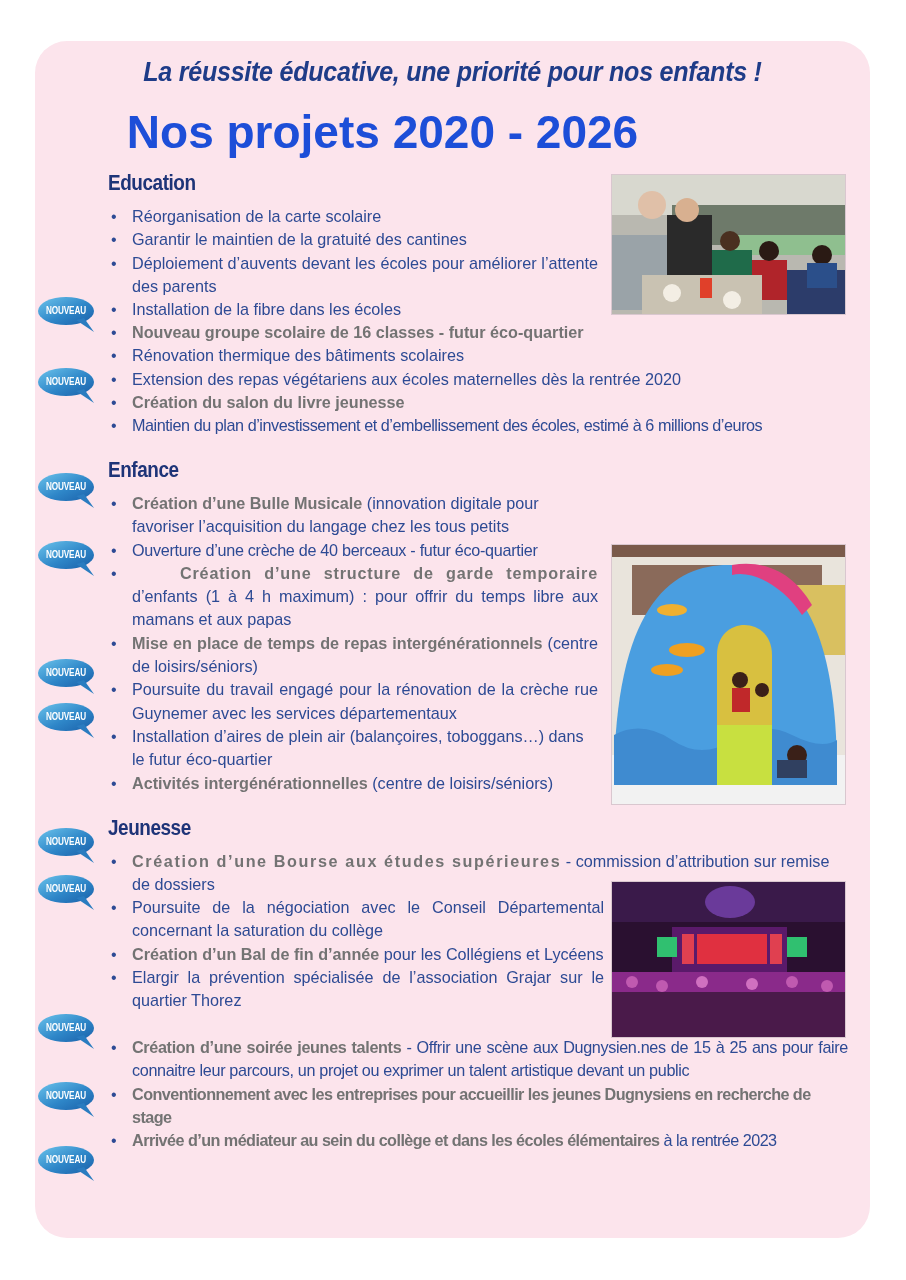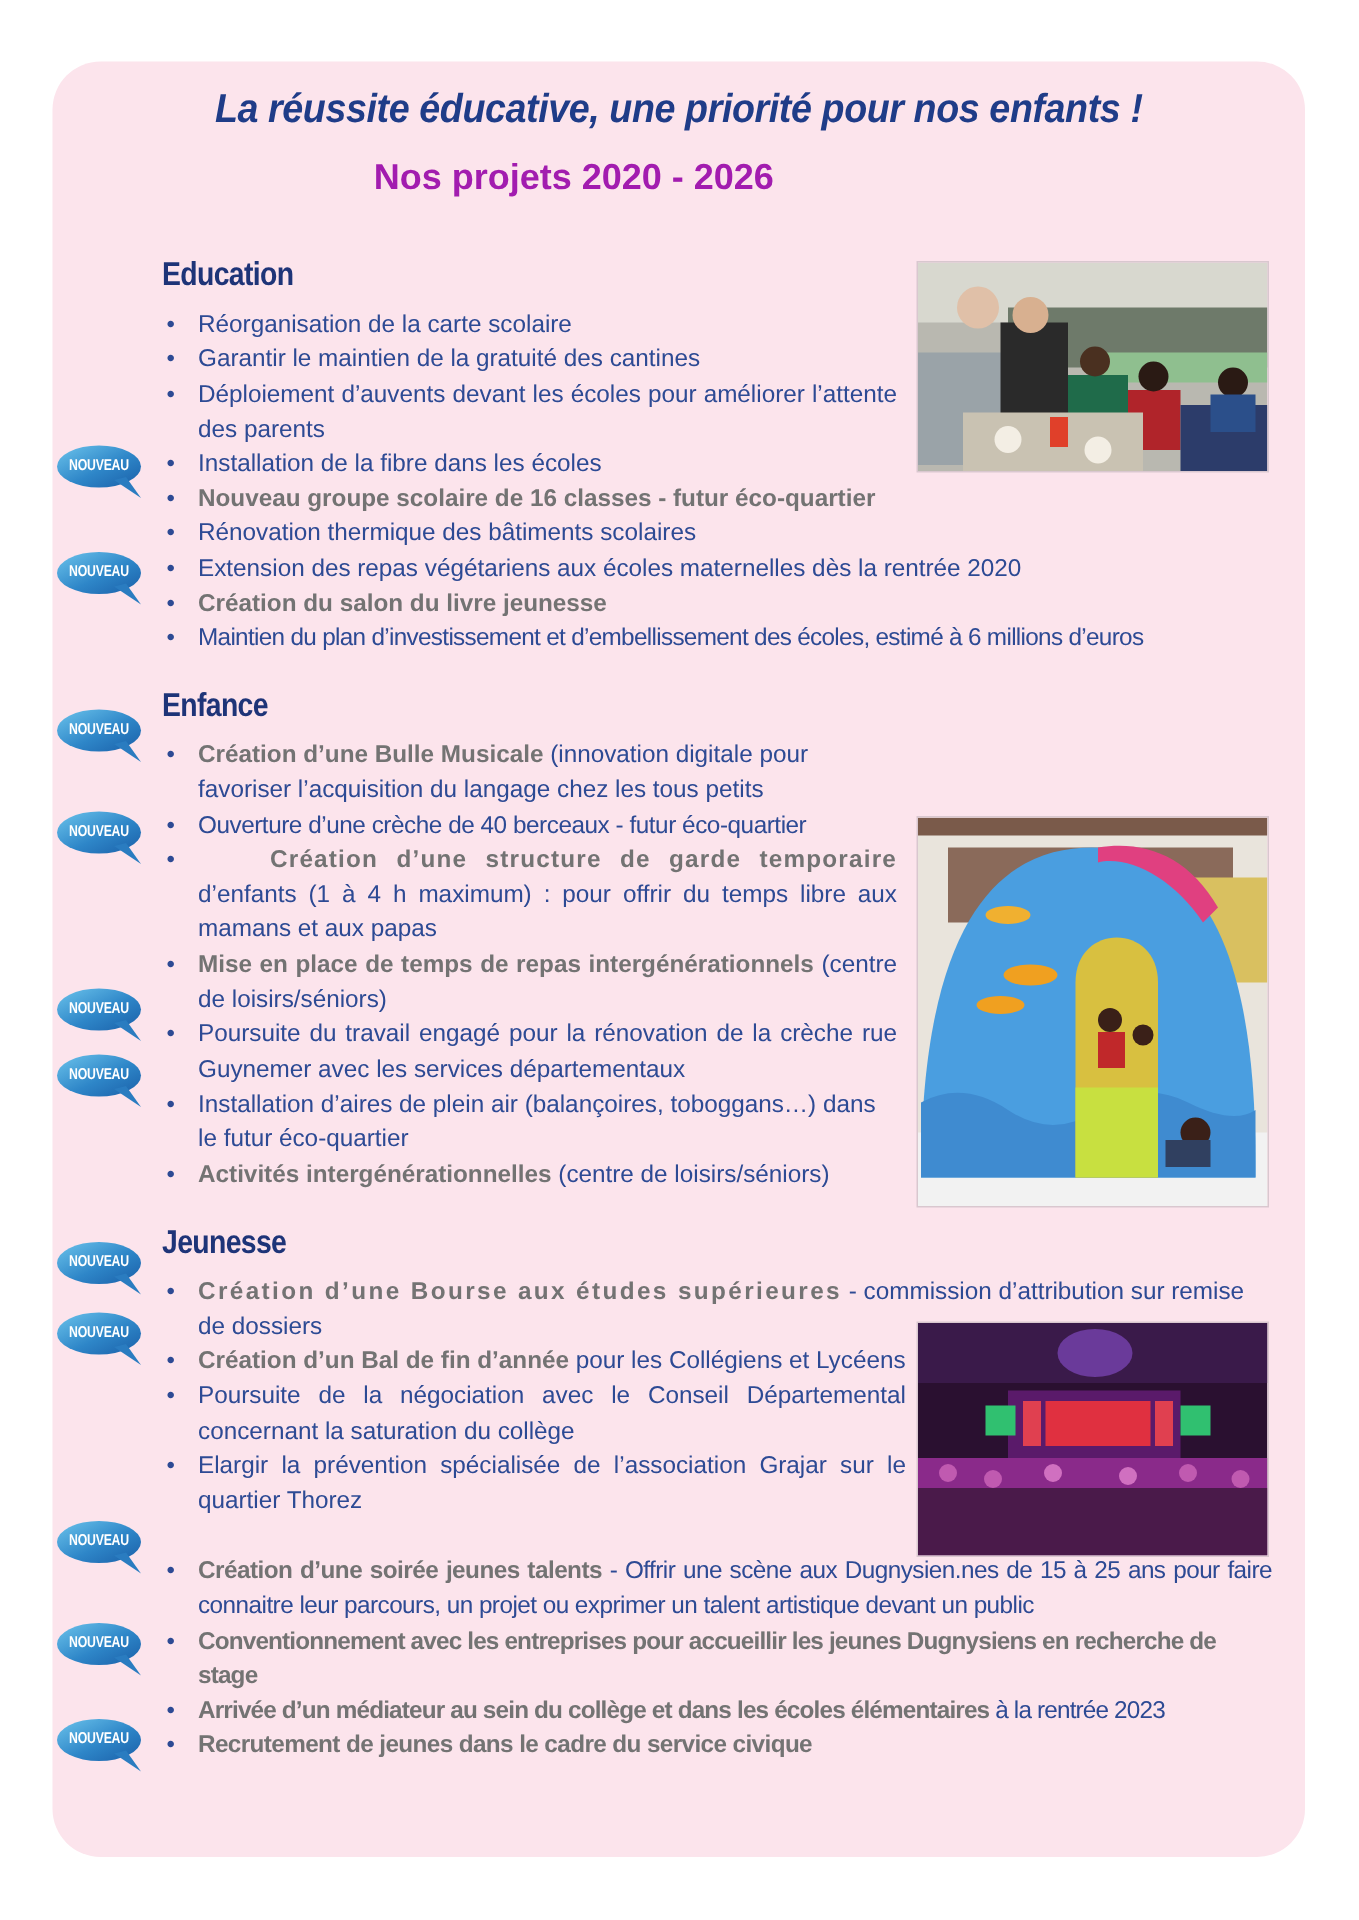--- a/index.html
+++ b/index.html
@@ -12,21 +12,21 @@
     }
     .title1 {
       position: absolute; left: 0; top: 16px; width: 835px; text-align: center;
       font-family: "Liberation Sans", sans-serif; font-weight: bold; font-style: italic;
       font-size: 27px; color: #1f3c88; letter-spacing: -0.3px;
       transform: scaleX(0.93); transform-origin: center;
     }
     .title2 {
       position: absolute; left: 0; top: 64px; width: 695px; text-align: center;
       font-family: "Liberation Sans", sans-serif; font-weight: bold;
-      font-size: 24px; color: #a21caf;
+      font-size: 46px; color: #1d4ed8;
     }
     .section-title {
       position: absolute; left: 73px;
       font-family: "Liberation Sans", sans-serif; font-weight: bold;
       font-size: 22px; color: #1e3478; letter-spacing: -0.5px;
       transform: scaleX(0.86); transform-origin: left center;
     }
     ul.items {
       position: absolute; margin: 0; padding: 0; list-style: none;
       font-size: 16.2px; line-height: 23.3px; color: #2d4a94;
@@ -154,29 +154,28 @@
       <circle cx="140" cy="102" r="6" fill="#d070c0"></circle>
       <circle cx="180" cy="100" r="6" fill="#c05ab0"></circle>
       <circle cx="215" cy="104" r="6" fill="#c05ab0"></circle>
     </svg>
   </div>
 
   <ul class="items" style="left:73px; top:809px; width:740px;">
     <li><span class="b wide">Création d’une Bourse aux études supérieures</span><span> - commission d’attribution sur remise de dossiers</span></li>
   </ul>
   <ul class="items" style="left:73px; top:855px; width:496px;">
+    <li class="just"><span class="b"></span><span>Poursuite de la négociation avec le Conseil Départemental concernant la saturation du collège</span></li>
     <li class="just"><span class="b">Création d’un Bal de fin d’année</span><span> pour les Collégiens et Lycéens</span></li>
-    <li class="just"><span class="b"></span><span>Poursuite de la négociation avec le Conseil Départemental concernant la saturation du collège</span></li>
     <li class="just"><span class="b"></span><span>Elargir la prévention spécialisée de l’association Grajar sur le quartier Thorez</span></li>
   </ul>
   <ul class="items" style="left:73px; top:995px; width:740px;">
     <li class="just" style="letter-spacing:-0.35px;"><span class="b">Création d’une soirée jeunes talents</span><span> - Offrir une scène aux Dugnysien.nes de 15 à 25 ans pour faire connaitre leur parcours, un projet ou exprimer un talent artistique devant un public</span></li>
     <li style="letter-spacing:-0.55px;"><span class="b">Conventionnement avec les entreprises pour accueillir les jeunes Dugnysiens en recherche de stage</span><span></span></li>
     <li style="letter-spacing:-0.55px;"><span class="b">Arrivée d’un médiateur au sein du collège et dans les écoles élémentaires</span><span> à la rentrée 2023</span></li>
-    <li style="letter-spacing:-0.4px;"><span class="b">Recrutement de jeunes dans le cadre du service civique</span><span></span></li>
   </ul>
 
   <svg width="0" height="0" style="position:absolute">
     <defs>
       <linearGradient id="bubbleGrad" x1="0" y1="0" x2="1" y2="1">
         <stop offset="0" stop-color="#6cc4ec"></stop>
         <stop offset="0.55" stop-color="#2e86c8"></stop>
         <stop offset="1" stop-color="#1a5fa8"></stop>
       </linearGradient>
     </defs>

